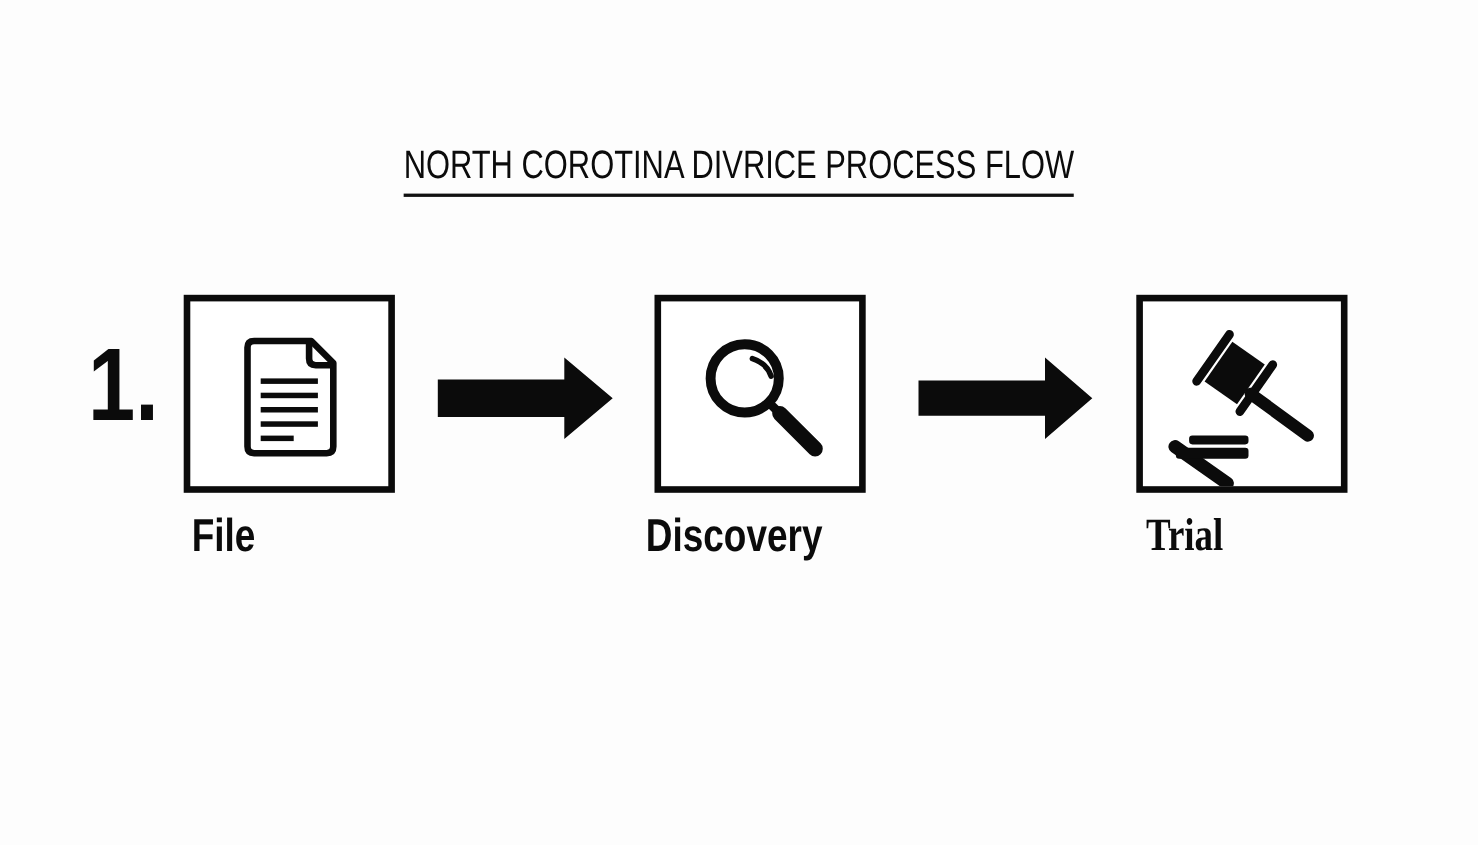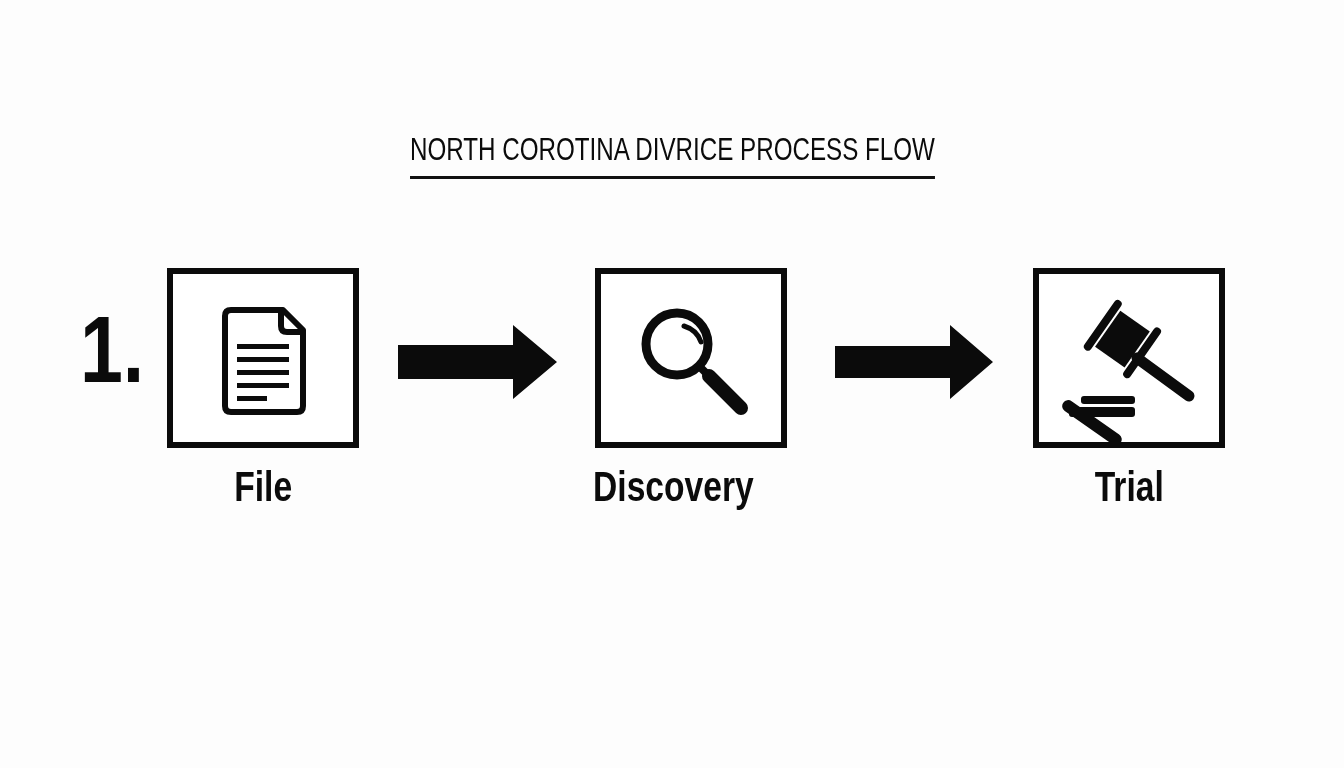--- a/index.html
+++ b/index.html
@@ -15,21 +15,21 @@
       font-family: "Liberation Sans", "DejaVu Sans", sans-serif;
       color: #0b0b0b;
     }
     .title {
       position: absolute;
       left: 0;
       width: 1344px;
       top: 124px;
       text-align: center;
       font-family: "Liberation Sans", "DejaVu Sans", sans-serif;
-      font-size: 31px;
+      font-size: 36px;
       font-weight: normal;
       letter-spacing: 0px;
       line-height: 52px;
     }
     .title span {
       display: inline-block;
       transform: scaleX(0.78);
       transform-origin: center;
       border-bottom: 3px solid #111;
       padding-bottom: 0px;
@@ -57,21 +57,21 @@
     .box svg {
       position: absolute;
       left: 0;
       top: 0;
       width: 180px;
       height: 168px;
     }
     .label {
       position: absolute;
       top: 460px;
-      text-align: center;
+      text-align: left;
       font-family: "Liberation Sans", "DejaVu Sans", sans-serif;
       font-weight: bold;
       font-size: 42px;
       line-height: 54px;
     }
     .label span {
       display: inline-block;
       transform: scaleX(0.80);
       transform-origin: center;
       white-space: nowrap;
@@ -140,15 +140,15 @@
     <rect x="30" y="133" width="66" height="10" rx="3" fill="#0b0b0b"></rect>
   </svg>
 </div>
 
 <div class="label" style="left:167px; width:192px;">
   <span>File</span>
 </div>
 <div class="label" style="left:567px; width:212px;">
   <span>Discovery</span>
 </div>
-<div class="label" style="left:1033px; width:192px;">
+<div class="label" style="left:1033px; width:192px;font-family:Liberation Serif, serif;">
   <span>Trial</span>
 </div>
 
 </body></html>

